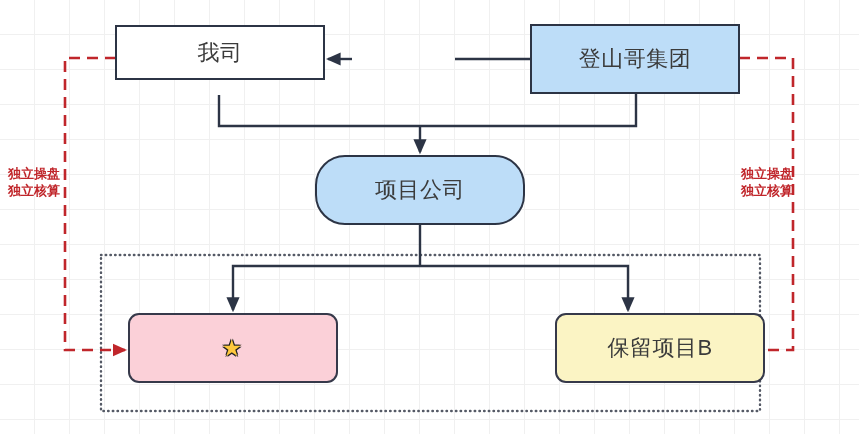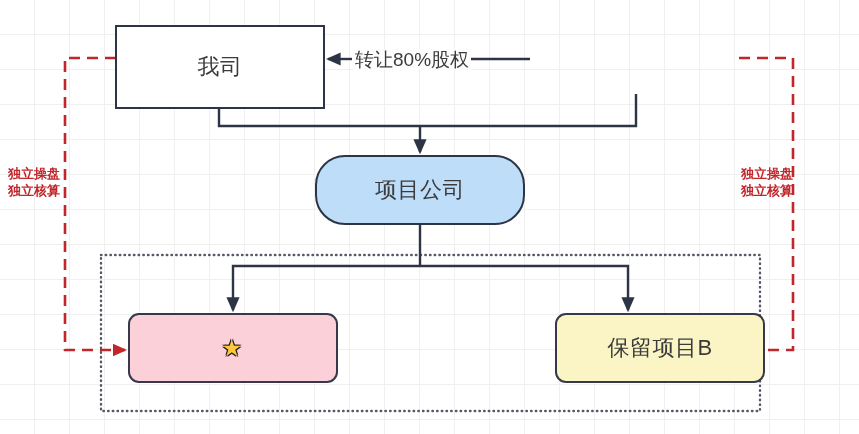--- a/index.html
+++ b/index.html
@@ -38,21 +38,21 @@
     color: #3b3b3b;
     font-size: 22px;
     line-height: 1;
     letter-spacing: 0.5px;
     white-space: nowrap;
   }
   .node-sharp { border-radius: 0; }
   .node-round { border-radius: 11px; }
 
   #node-our-company {
-    left: 115px; top: 25px; width: 210px; height: 84px;
+    left: 115px; top: 25px; width: 210px; height: 55px;
     background: #ffffff;
   }
   #node-group {
     left: 530px; top: 24px; width: 210px; height: 70px;
     background: #bdddf8;
   }
   #node-project-company {
     left: 315px; top: 155px; width: 210px; height: 70px;
     background: #bdddf8;
     border-radius: 30px;
@@ -130,34 +130,36 @@
 
     <path d="M 116 58 L 65 58 L 65 350 L 125 350" fill="none" stroke="#c0262b" stroke-width="2.6" stroke-dasharray="11 7" marker-end="url(#arrow-red)"></path>
 
     <path d="M 739 58 L 793 58 L 793 350 L 737 350" fill="none" stroke="#c0262b" stroke-width="2.6" stroke-dasharray="11 7" marker-end="url(#arrow-red)"></path>
   </svg>
 
   <div class="node node-sharp" id="node-our-company">
     <span>我司</span>
   </div>
 
+  <div class="node node-sharp" id="node-group">
+    <span>登山哥集团</span>
+  </div>
 
   <div class="node node-sharp" id="node-project-company">
     <span>项目公司</span>
   </div>
 
   <div class="node node-round" id="node-target-plot">
     <span class="star-icon">★</span>
   </div>
 
   <div class="node node-round" id="node-retained-project">
     <span>保留项目B</span>
   </div>
 
-  <div class="edge-label" id="label-transfer-equity">转让80%股权</div>
 
   <div class="side-note" id="note-left">
     <div>独立操盘</div>
     <div>独立核算</div>
   </div>
 
   <div class="side-note" id="note-right">
     <div>独立操盘</div>
     <div>独立核算</div>
   </div>

